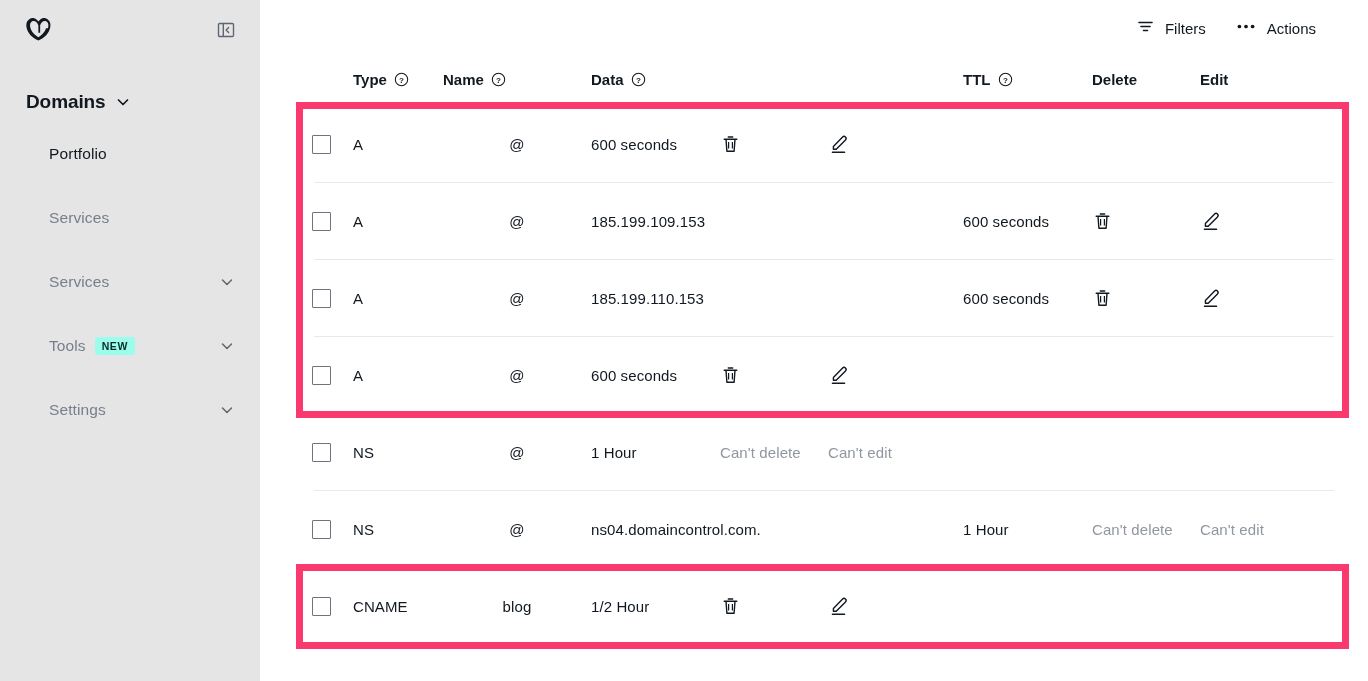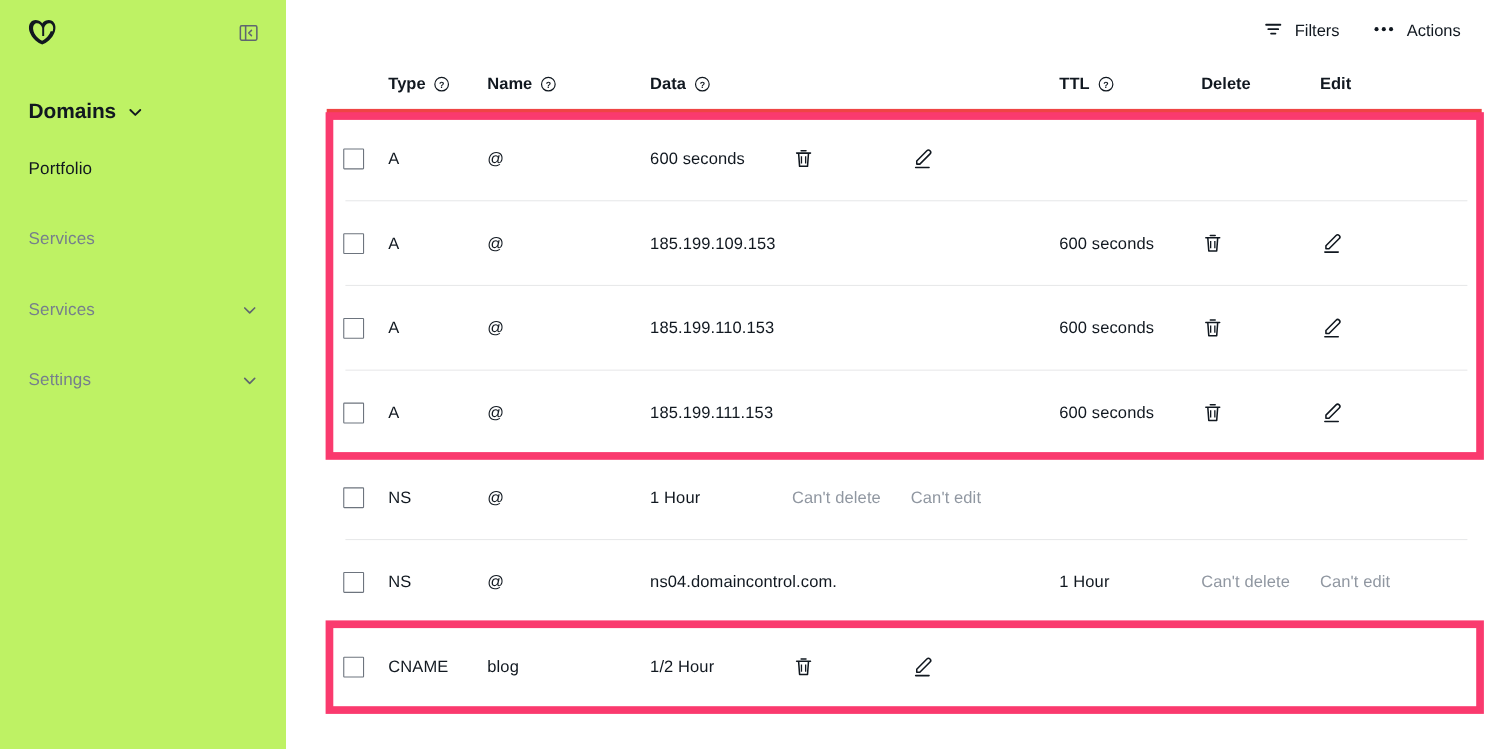--- a/index.html
+++ b/index.html
@@ -17,21 +17,21 @@
     display: flex;
     width: 1368px;
     height: 681px;
   }
 
   
   .sidebar {
     width: 260px;
     min-width: 260px;
     height: 681px;
-    background: #bef264;
+    background: #e5e5e5;
     position: relative;
   }
 
   .sidebar-top {
     height: 60px;
     display: flex;
     align-items: center;
     justify-content: space-between;
     padding: 0 24px 0 26px;
   }
@@ -73,20 +73,21 @@
     color: #767f8c;
     letter-spacing: 0.1px;
   }
   .nav-item.active .label {
     color: #111820;
   }
   .nav-item .label-wrap {
     display: flex;
     align-items: center;
     gap: 9px;
+    margin-left: 23px;
   }
 
   .badge-new {
     background: #9bfdeb;
     color: #0b2b28;
     font-size: 10.5px;
     font-weight: bold;
     letter-spacing: 0.6px;
     padding: 3px 7px 2px 7px;
     border-radius: 3px;
@@ -102,21 +103,21 @@
     background: #ffffff;
     position: relative;
   }
 
   .toolbar {
     height: 56px;
     display: flex;
     align-items: center;
     justify-content: flex-end;
     gap: 30px;
-    padding-right: 40px;
+    padding-right: 52px;
   }
 
   .toolbar-btn {
     display: flex;
     align-items: center;
     gap: 11px;
     cursor: pointer;
     font-size: 15px;
     color: #111820;
   }
@@ -131,36 +132,36 @@
     display: flex;
     align-items: center;
     height: 77px;
     position: relative;
   }
 
   .row.header {
     height: 50px;
     align-items: flex-end;
     padding-bottom: 14px;
-    border-bottom: 7px solid #ef4444;
+    border-bottom: 4px solid #ef4444;
   }
 
   .row.divided::after {
     content: "";
     position: absolute;
     left: 17px;
     right: 13px;
     bottom: 0;
     height: 1px;
     background: #e8e9ea;
   }
 
   .c-check  { width: 56px; padding-left: 15px; }
   .c-type   { width: 90px; }
-  .c-name   { width: 148px; }
+  .c-name   { width: 148px; text-align: center; }
   .c-data   { width: 372px; }
   .c-ttl    { width: 129px; }
   .c-del    { width: 108px; text-align: left; }
   .c-edit   { width: 96px; text-align: left; }
 
   .hdr-cell {
     display: flex;
     align-items: center;
     gap: 7px;
     font-size: 15px;
@@ -267,20 +268,31 @@
       <span class="label-wrap">
         <span class="label">Services</span>
       </span>
       <span>
         <svg class="chev" viewBox="0 0 14 14" aria-hidden="true">
           <polyline points="2.5,5 7,9.5 11.5,5" fill="none" stroke="#5f666f" stroke-width="1.5" stroke-linecap="round" stroke-linejoin="round"></polyline>
         </svg>
       </span>
     </div>
 
+    <div class="nav-item">
+      <span class="label-wrap">
+        <span class="label">Tools</span>
+        <span class="badge-new">NEW</span>
+      </span>
+      <span>
+        <svg class="chev" viewBox="0 0 14 14" aria-hidden="true">
+          <polyline points="2.5,5 7,9.5 11.5,5" fill="none" stroke="#5f666f" stroke-width="1.5" stroke-linecap="round" stroke-linejoin="round"></polyline>
+        </svg>
+      </span>
+    </div>
 
     <div class="nav-item">
       <span class="label-wrap">
         <span class="label">Settings</span>
       </span>
       <span>
         <svg class="chev" viewBox="0 0 14 14" aria-hidden="true">
           <polyline points="2.5,5 7,9.5 11.5,5" fill="none" stroke="#5f666f" stroke-width="1.5" stroke-linecap="round" stroke-linejoin="round"></polyline>
         </svg>
       </span>
@@ -454,21 +466,20 @@
             </span>
           </div>
         </div>
 
         <div class="row divided">
           <div class="c-check">
               <span class="checkbox"></span>
             </div>
           <div class="c-type"><span class="cell-text">A</span></div>
           <div class="c-name"><span class="cell-text">@</span></div>
-          <div class="c-data"><span class="cell-text">185.199.111.153</span></div>
           <div class="c-ttl"><span class="cell-text">600 seconds</span></div>
           <div class="c-del">
             <span class="icon-btn">
               <svg width="21" height="21" viewBox="0 0 21 21" aria-hidden="true">
                 <line x1="4.2" y1="5.2" x2="16.8" y2="5.2" stroke="#111820" stroke-width="1.4" stroke-linecap="round"></line>
                 <path d="M6 5.2 L6.9 17.2 H14.1 L15 5.2" fill="none" stroke="#111820" stroke-width="1.4" stroke-linejoin="round"></path>
                 <line x1="8.6" y1="8" x2="8.6" y2="14.6" stroke="#111820" stroke-width="1.2"></line>
                 <line x1="12.4" y1="8" x2="12.4" y2="14.6" stroke="#111820" stroke-width="1.2"></line>
                 <line x1="8.3" y1="3" x2="12.7" y2="3" stroke="#111820" stroke-width="1.4" stroke-linecap="round"></line>
               </svg>

